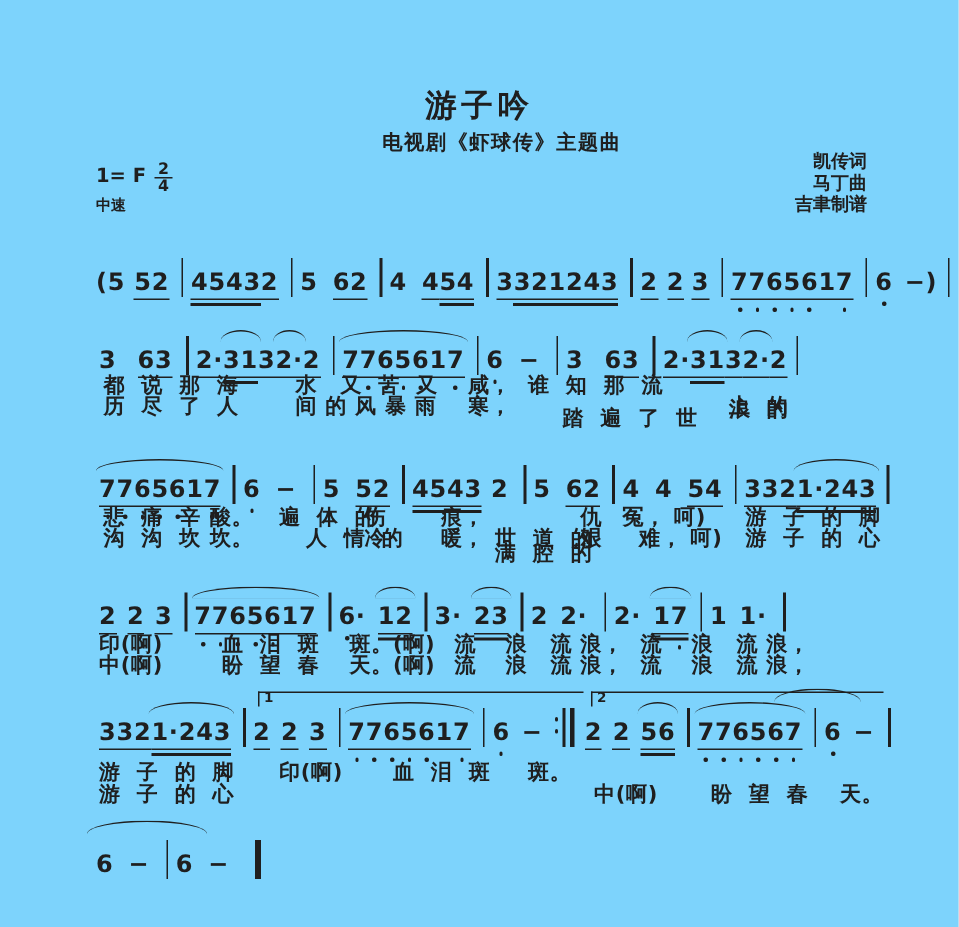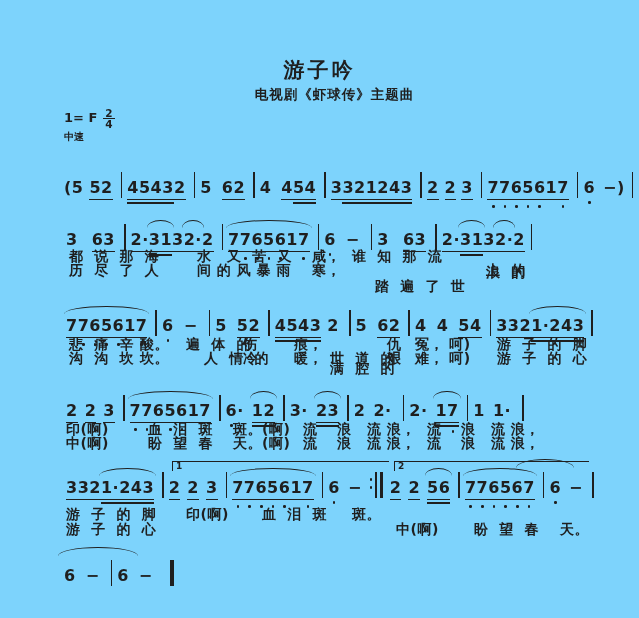--- a/index.html
+++ b/index.html
@@ -49,52 +49,57 @@
 </head>
 <body>
 
 <div id="canvas">
   <div class="title">游子吟</div>
   <div class="subtitle">电视剧《虾球传》主题曲</div>
   <div class="keyline">
     <span>1= F</span><span class="frac"><span class="num">2</span><span class="den">4</span></span>
   </div>
   <div class="tempo">中速</div>
+  <div class="credits">
+    <div>凯传词</div>
+    <div>马丁曲</div>
+    <div>吉聿制谱</div>
+  </div>
   <div id="score">
       <div class="score-line" style="left: 64px; top: 172px;"><span class="tok" style="margin-right: 6px;"><span class="ch">(</span><span class="ch">5</span></span><span class="tok u1" style="margin-right: 3px;"><span class="ch">5</span><span class="ch">2</span></span><span class="bar"></span><span class="tok u2" style="margin-right: 0px;"><span class="ch">4</span><span class="ch">5</span><span class="ch">4</span><span class="ch">3</span></span><span class="tok u1" style="margin-right: 3px;"><span class="ch">2</span></span><span class="bar"></span><span class="tok" style="margin-right: 10px;"><span class="ch">5</span></span><span class="tok u1" style="margin-right: 3px;"><span class="ch">6</span><span class="ch">2</span></span><span class="bar"></span><span class="tok" style="margin-right: 10px;"><span class="ch">4</span></span><span class="tok u1" style="margin-right: 0px;"><span class="ch">4</span></span><span class="tok u2" style="margin-right: 3px;"><span class="ch">5</span><span class="ch">4</span></span><span class="bar"></span><span class="tok u1" style="margin-right: 0px;"><span class="ch">3</span></span><span class="tok u2" style="margin-right: 3px;"><span class="ch">3</span><span class="ch">2</span><span class="ch">1</span><span class="ch">2</span><span class="ch">4</span><span class="ch">3</span></span><span class="bar"></span><span class="tok u1" style="margin-right: 6px;"><span class="ch">2</span></span><span class="tok u1" style="margin-right: 5px;"><span class="ch">2</span></span><span class="tok u1" style="margin-right: 3px;"><span class="ch">3</span></span><span class="bar"></span><span class="tok u1" style="margin-right: 3px;"><span class="ch ld">7</span><span class="ch ld">7</span><span class="ch ld">6</span><span class="ch ld">5</span><span class="ch ld">6</span><span class="ch">1</span><span class="ch ld">7</span></span><span class="bar"></span><span class="tok" style="margin-right: 8px;"><span class="ch ld">6</span></span><span class="tok" style="margin-right: 2px;"><span class="ch">−</span><span class="ch">)</span></span><span class="bar"></span></div>
       <div class="score-line" style="left: 66px; top: 224px;"><span class="tok" style="margin-right: 14px;"><span class="ch">3</span></span><span class="tok u1" style="margin-right: 4px;"><span class="ch">6</span><span class="ch">3</span></span><span class="bar"></span><span class="tok u1" style="margin-right: 0px;"><span class="ch">2</span><span class="ch">·</span></span><span class="tok u2 arc" style="margin-right: 0px;"><span class="ch">3</span><span class="ch">1</span></span><span class="tok u1" style="margin-right: 0px;"><span class="ch">3</span></span><span class="tok u1 arc" style="margin-right: 0px;"><span class="ch">2</span><span class="ch">·</span></span><span class="tok u1" style="margin-right: 3px;"><span class="ch">2</span></span><span class="bar"></span><span class="tok u1 arc" style="margin-right: 3px;"><span class="ch ld">7</span><span class="ch ld">7</span><span class="ch ld">6</span><span class="ch ld">5</span><span class="ch ld">6</span><span class="ch">1</span><span class="ch ld">7</span></span><span class="bar"></span><span class="tok" style="margin-right: 10px;"><span class="ch ld">6</span></span><span class="tok" style="margin-right: 6px;"><span class="ch">−</span></span><span class="bar"></span><span class="tok" style="margin-right: 14px;"><span class="ch">3</span></span><span class="tok u1" style="margin-right: 4px;"><span class="ch">6</span><span class="ch">3</span></span><span class="bar"></span><span class="tok u1" style="margin-right: 0px;"><span class="ch">2</span><span class="ch">·</span></span><span class="tok u2 arc" style="margin-right: 0px;"><span class="ch">3</span><span class="ch">1</span></span><span class="tok u1" style="margin-right: 0px;"><span class="ch">3</span></span><span class="tok u1 arc" style="margin-right: 0px;"><span class="ch">2</span><span class="ch">·</span></span><span class="tok u1" style="margin-right: 1px;"><span class="ch">2</span></span><span class="bar"></span></div>
       <div class="lyric" style="left: 69px; top: 248px;">都  说  那  海</div>
       <div class="lyric" style="left: 197px; top: 248px;">水</div>
       <div class="lyric" style="left: 227px; top: 248px;">又  苦  又</div>
       <div class="lyric" style="left: 312px; top: 248px;">咸，</div>
       <div class="lyric" style="left: 352px; top: 248px;">谁  知  那  流</div>
       <div class="lyric" style="left: 486px; top: 264px;">浪  的</div>
       <div class="lyric" style="left: 69px; top: 262px;">历  尽  了  人</div>
       <div class="lyric" style="left: 197px; top: 262px;">间 的 风 暴 雨</div>
       <div class="lyric" style="left: 312px; top: 262px;">寒，</div>
-      <div class="lyric" style="left: 352px; top: 278px; padding-left: 23px;">踏  遍  了  世</div>
+      <div class="lyric" style="left: 352px; top: 270px; padding-left: 23px;">踏  遍  了  世</div>
       <div class="lyric" style="left: 486px; top: 262px;">上  的</div>
       <div class="score-line" style="left: 66px; top: 310px;"><span class="tok u1 arc" style="margin-right: 3px;"><span class="ch ld">7</span><span class="ch ld">7</span><span class="ch ld">6</span><span class="ch ld">5</span><span class="ch ld">6</span><span class="ch">1</span><span class="ch ld">7</span></span><span class="bar"></span><span class="tok" style="margin-right: 10px;"><span class="ch ld">6</span></span><span class="tok" style="margin-right: 6px;"><span class="ch">−</span></span><span class="bar"></span><span class="tok" style="margin-right: 10px;"><span class="ch">5</span></span><span class="tok u1" style="margin-right: 3px;"><span class="ch">5</span><span class="ch">2</span></span><span class="bar"></span><span class="tok u2" style="margin-right: 6px;"><span class="ch">4</span><span class="ch">5</span><span class="ch">4</span><span class="ch">3</span></span><span class="tok" style="margin-right: 5px;"><span class="ch">2</span></span><span class="bar"></span><span class="tok" style="margin-right: 10px;"><span class="ch">5</span></span><span class="tok u1" style="margin-right: 3px;"><span class="ch">6</span><span class="ch">2</span></span><span class="bar"></span><span class="tok" style="margin-right: 10px;"><span class="ch">4</span></span><span class="tok" style="margin-right: 10px;"><span class="ch">4</span></span><span class="tok u1" style="margin-right: 3px;"><span class="ch">5</span><span class="ch">4</span></span><span class="bar"></span><span class="tok u1" style="margin-right: 0px;"><span class="ch">3</span><span class="ch">3</span><span class="ch">2</span></span><span class="tok u2 arc" style="margin-right: 2px;"><span class="ch">1</span><span class="ch">·</span><span class="ch">2</span><span class="ch">4</span><span class="ch">3</span></span><span class="bar"></span></div>
       <div class="lyric" style="left: 69px; top: 336px;">悲  痛  辛</div>
       <div class="lyric" style="left: 140px; top: 336px;">酸。</div>
       <div class="lyric" style="left: 186px; top: 336px;">遍  体  的</div>
       <div class="lyric" style="left: 243px; top: 336px;">伤</div>
       <div class="lyric" style="left: 294px; top: 336px;">痕，</div>
       <div class="lyric" style="left: 330px; top: 336px; margin-top: 24px;">满  腔  的</div>
       <div class="lyric" style="left: 387px; top: 336px;">仇</div>
       <div class="lyric" style="left: 415px; top: 336px;">冤， 呵)</div>
       <div class="lyric" style="left: 497px; top: 336px;">游  子  的  脚</div>
       <div class="lyric" style="left: 69px; top: 350px;">沟  沟  坎</div>
       <div class="lyric" style="left: 140px; top: 350px;">坎。</div>
       <div class="lyric" style="left: 204px; top: 350px;">人  情  的</div>
       <div class="lyric" style="left: 243px; top: 350px;">冷</div>
       <div class="lyric" style="left: 294px; top: 350px;">暖，</div>
       <div class="lyric" style="left: 330px; top: 350px;">世  道  的</div>
       <div class="lyric" style="left: 387px; top: 350px;">艰</div>
-      <div class="lyric" style="left: 415px; top: 350px;">难， 呵)</div>
+      <div class="lyric" style="left: 426px; top: 350px;">难， 呵)</div>
       <div class="lyric" style="left: 497px; top: 350px;">游  子  的  心</div>
       <div class="score-line" style="left: 66px; top: 395px;"><span class="tok u1" style="margin-right: 7px;"><span class="ch">2</span></span><span class="tok u1" style="margin-right: 7px;"><span class="ch">2</span></span><span class="tok u1" style="margin-right: 3px;"><span class="ch">3</span></span><span class="bar"></span><span class="tok u1 arc" style="margin-right: 3px;"><span class="ch ld">7</span><span class="ch ld">7</span><span class="ch ld">6</span><span class="ch ld">5</span><span class="ch ld">6</span><span class="ch">1</span><span class="ch ld">7</span></span><span class="bar"></span><span class="tok" style="margin-right: 8px;"><span class="ch ld">6</span><span class="ch">·</span></span><span class="tok u2 arc" style="margin-right: 3px;"><span class="ch">1</span><span class="ch">2</span></span><span class="bar"></span><span class="tok" style="margin-right: 8px;"><span class="ch">3</span><span class="ch">·</span></span><span class="tok u2 arc" style="margin-right: 3px;"><span class="ch">2</span><span class="ch">3</span></span><span class="bar"></span><span class="tok" style="margin-right: 8px;"><span class="ch">2</span></span><span class="tok" style="margin-right: 6px;"><span class="ch">2</span><span class="ch">·</span></span><span class="bar"></span><span class="tok" style="margin-right: 8px;"><span class="ch">2</span><span class="ch">·</span></span><span class="tok u2 arc" style="margin-right: 3px;"><span class="ch">1</span><span class="ch ld">7</span></span><span class="bar"></span><span class="tok" style="margin-right: 8px;"><span class="ch">1</span></span><span class="tok" style="margin-right: 6px;"><span class="ch">1</span><span class="ch">·</span></span><span class="bar"></span></div>
       <div class="lyric" style="left: 66px; top: 421px;">印(啊)</div>
       <div class="lyric" style="left: 148px; top: 421px;">血  泪  斑</div>
       <div class="lyric" style="left: 233px; top: 421px;">斑。(啊)</div>
       <div class="lyric" style="left: 303px; top: 421px;">流</div>
       <div class="lyric" style="left: 337px; top: 421px;">浪</div>
       <div class="lyric" style="left: 367px; top: 421px;">流 浪，</div>
       <div class="lyric" style="left: 427px; top: 421px;">流</div>
       <div class="lyric" style="left: 461px; top: 421px;">浪</div>

